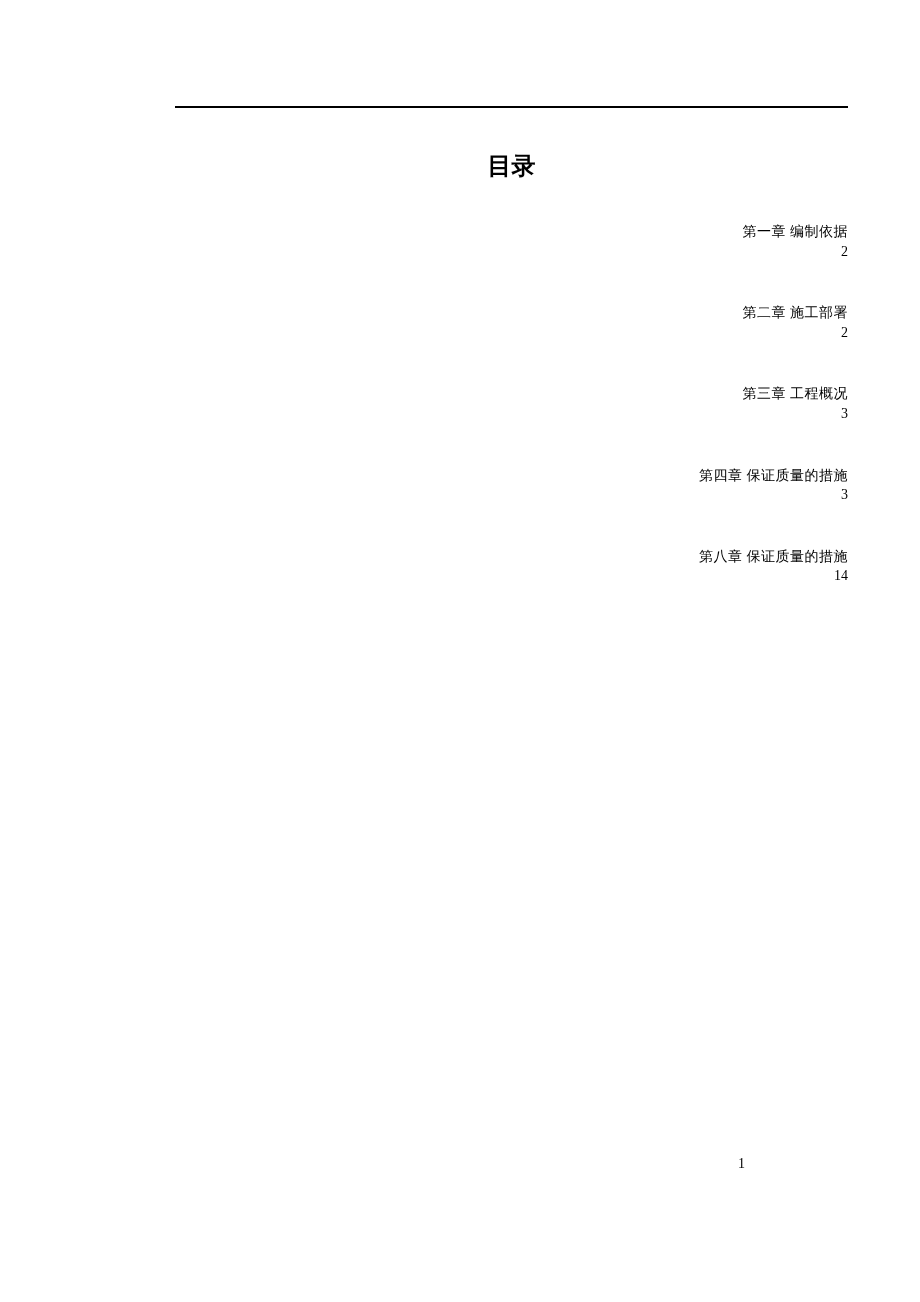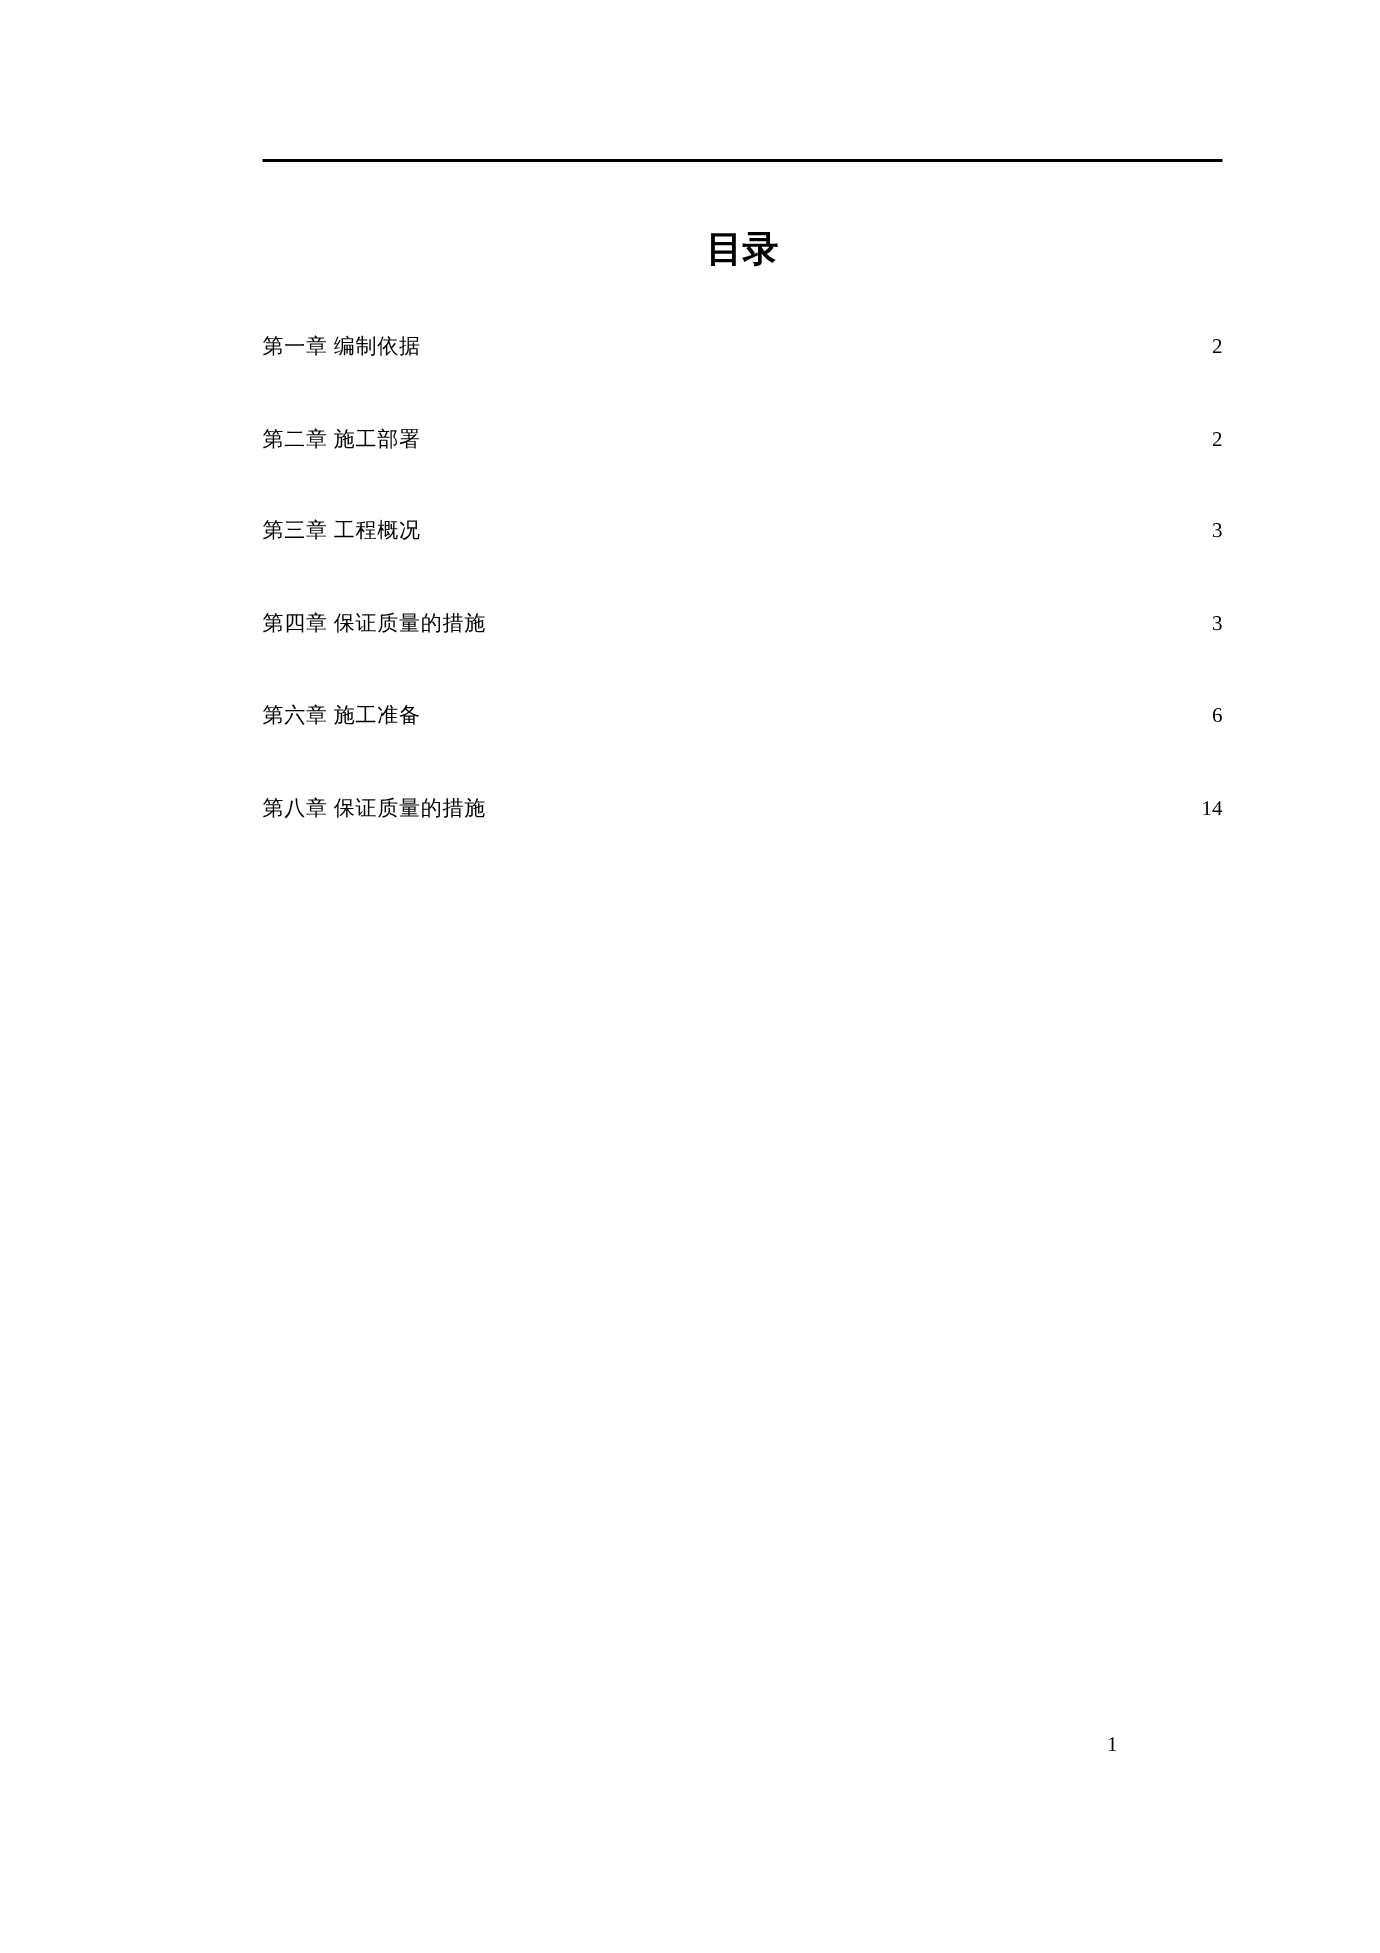--- a/index.html
+++ b/index.html
@@ -1,21 +1,21 @@
 <!DOCTYPE html>
 <html><head>
   <meta charset="utf-8">
   <style>
     * { margin: 0; padding: 0; box-sizing: border-box; }
     html, body { width: 920px; height: 1302px; background: #fff; font-family: "SimSun", "宋体", serif; color: #000; }
-    .page { width: 920px; height: 1302px; position: relative; padding: 100px 105px 120px 175px; }
+    .page { width: 920px; height: 1302px; position: relative; padding: 100px 72px 120px 175px; }
     .rule { margin-top: 6px; border-top: 2px solid #000; width: 100%; }
     .title { text-align: center; font-size: 24px; font-weight: 700; margin-top: 42px; margin-bottom: 40px; font-family: "SimHei", "黑体", sans-serif; }
     .toc { font-size: 14px; line-height: 1.4; }
-    .toc-entry { display: flex; align-items: flex-end; margin-bottom: 42px; white-space: nowrap; }
+    .toc-entry { display: flex; align-items: flex-end; margin-bottom: 42px; white-space: nowrap; flex-direction: column; }
     .toc-label { flex: 0 0 auto; letter-spacing: 0.5px; }
     .toc-dots { flex: 1 1 auto; overflow: hidden; position: relative; margin: 0 4px; }
     .toc-dots::after { content: ". . . . . . . . . . . . . . . . . . . . . . . . . . . . . . . . . . . . . . . . . . . . . . . . . . . . . . . . . . . . . . . . . . . . . . . . . . . . . . . . . . . . . . . . . . . . . . . . . . . . . . . . . . . . . . . . . . . . . . . . . . . . . . . . . ."; letter-spacing: 1px; color: #000; font-size: 13px; position: absolute; left: 0; right: 0; bottom: 0; }
     .toc-page { flex: 0 0 auto; font-family: "Times New Roman", serif; }
     .page-number { position: absolute; right: 175px; bottom: 130px; font-size: 14px; font-family: "Times New Roman", serif; }
   </style>
 </head>
 <body>
 
 <div class="page">
@@ -37,25 +37,20 @@
       <span class="toc-label">第三章 工程概况</span>
       <span class="toc-dots"></span>
       <span class="toc-page">3</span>
     </div>
     <div class="toc-entry">
       <span class="toc-label">第四章 保证质量的措施</span>
       <span class="toc-dots"></span>
       <span class="toc-page">3</span>
     </div>
     <div class="toc-entry">
-      <span class="toc-label">第六章 施工准备</span>
-      <span class="toc-dots"></span>
-      <span class="toc-page">6</span>
-    </div>
-    <div class="toc-entry">
       <span class="toc-label">第八章 保证质量的措施</span>
       <span class="toc-dots"></span>
       <span class="toc-page">14</span>
     </div>
   </div>
 
   <div class="page-number">1</div>
 </div>
 
 </body></html>

